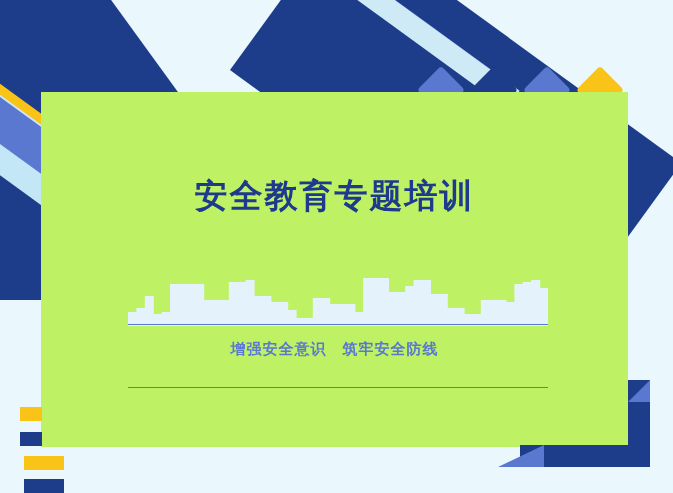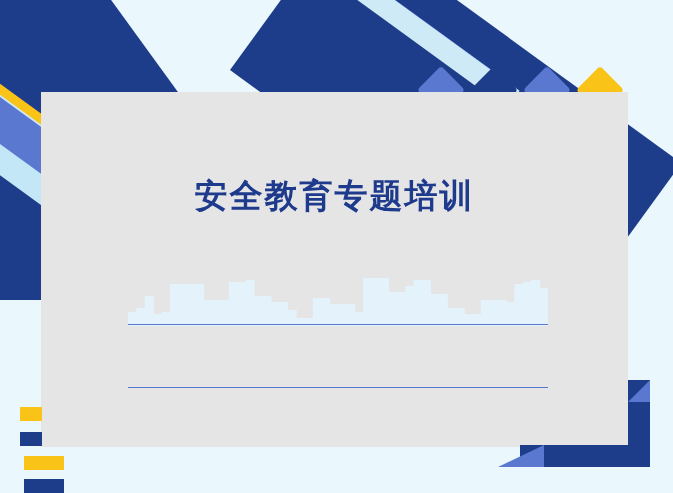--- a/index.html
+++ b/index.html
@@ -150,21 +150,21 @@
     border-radius: 4px;
   }
 
   
   .card {
     position: absolute;
     left: 41px;
     top: 92px;
     width: 587px;
     height: 355px;
-    background: #e5e5e5;
+    background: #bef264;
   }
 
   .title {
     position: absolute;
     left: 0;
     top: 82px;
     width: 100%;
     text-align: center;
     font-size: 33px;
     font-weight: bold;
@@ -323,20 +323,21 @@
         <rect x="369.60" y="26.00" width="9.00" height="26" fill="#e4f3fb"></rect>
         <rect x="378.00" y="28.00" width="9.00" height="24" fill="#e4f3fb"></rect>
         <rect x="386.40" y="10.00" width="9.00" height="42" fill="#e4f3fb"></rect>
         <rect x="394.80" y="8.00" width="9.00" height="44" fill="#e4f3fb"></rect>
         <rect x="403.20" y="6.00" width="9.00" height="46" fill="#e4f3fb"></rect>
         <rect x="411.60" y="14.00" width="9.00" height="38" fill="#e4f3fb"></rect>
       </svg>
 
     <div class="rule rule-top"></div>
 
+    <div class="subtitle">增强安全意识　筑牢安全防线</div>
 
     <div class="rule rule-bottom"></div>
   </div>
 
   <div id="corner-bars">
       <div class="bar" style="left: 20px; top: 407px; width: 22px; height: 14px; background: rgb(249, 196, 23);"></div>
       <div class="bar" style="left: 20px; top: 432px; width: 22px; height: 14px; background: rgb(29, 60, 137);"></div>
       <div class="bar" style="left: 24px; top: 456px; width: 40px; height: 14px; background: rgb(249, 196, 23);"></div>
       <div class="bar" style="left: 24px; top: 479px; width: 40px; height: 14px; background: rgb(29, 60, 137);"></div>
     </div>

